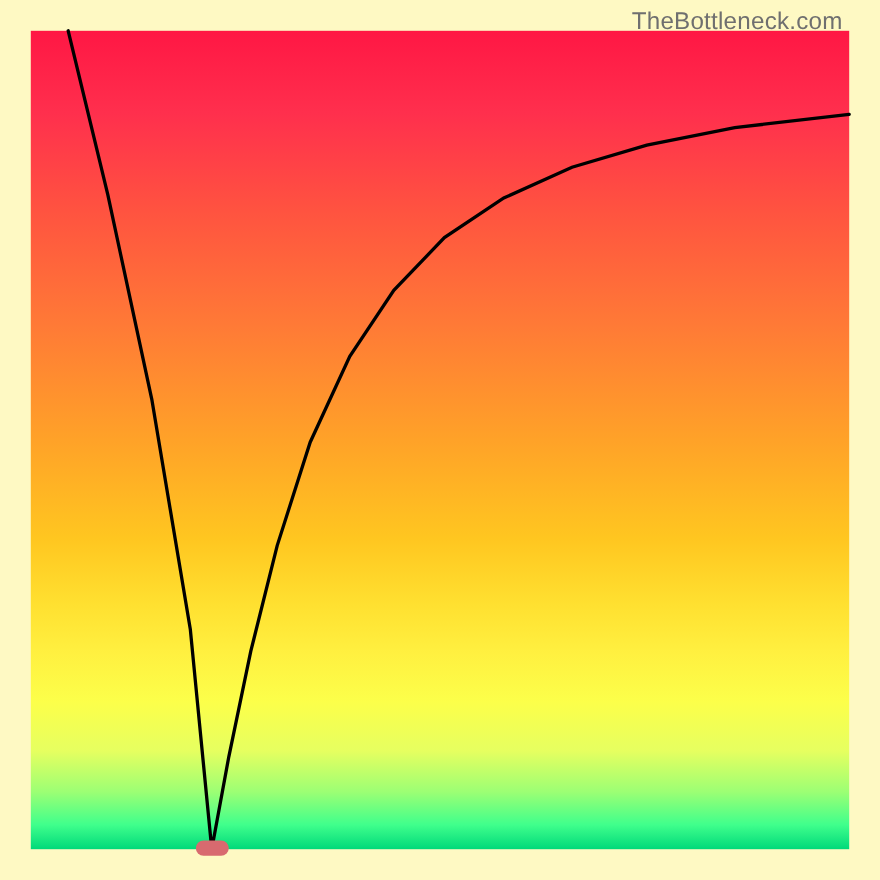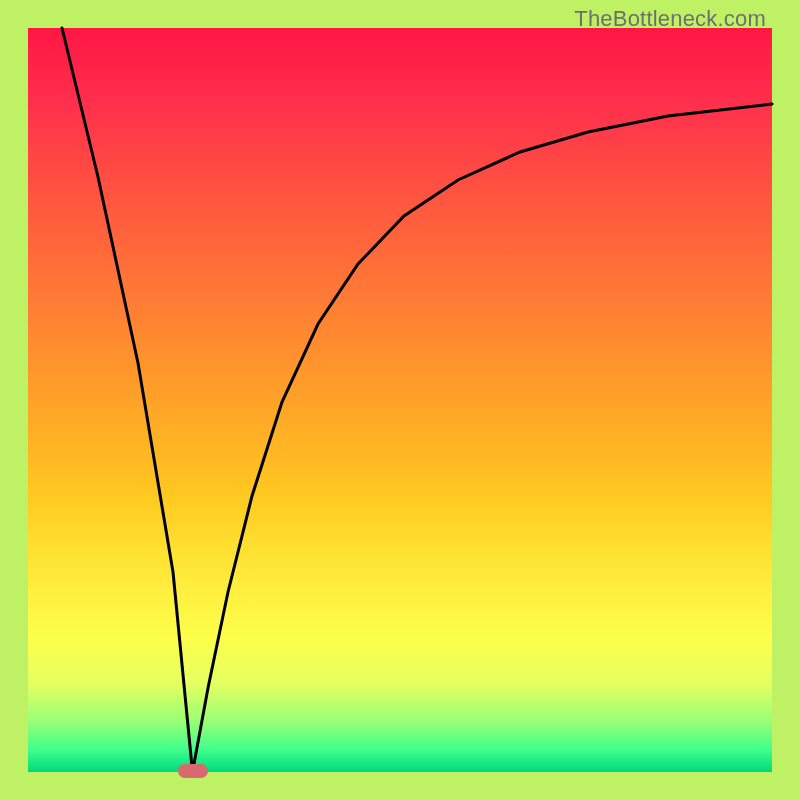--- a/index.html
+++ b/index.html
@@ -8,21 +8,21 @@
     width: 800px;
     height: 800px;
     overflow: hidden;
     background: #000;
     font-family: Arial, Helvetica, sans-serif;
   }
   .frame {
     position: relative;
     width: 800px;
     height: 800px;
-    background: #bef264;
+    background: #fef9c3;
   }
   .plot {
     position: absolute;
     left: 28px;
     top: 28px;
     width: 744px;
     height: 744px;
     
     background: linear-gradient(
       to bottom,

